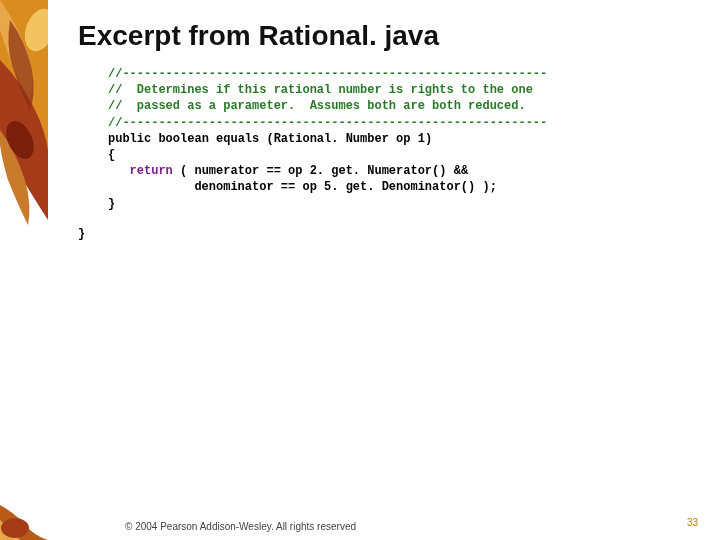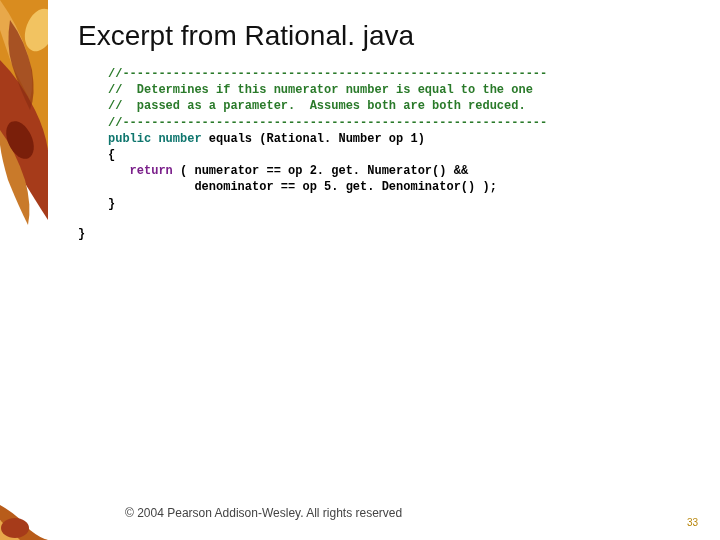--- a/index.html
+++ b/index.html
@@ -20,21 +20,21 @@
     overflow: hidden;
   }
   .slide {
     position: absolute;
     left: 78px;
     top: 20px;
     right: 30px;
   }
   .title {
     font-size: 28px;
-    font-weight: normal;
+    font-weight: bold;
     color: #111;
     margin-bottom: 14px;
   }
   .code-block {
     font-family: "Courier New", monospace;
     font-size: 12px;
     font-weight: bold;
     line-height: 1.35;
     color: #000;
     white-space: pre;
@@ -43,27 +43,27 @@
   .code-close {
     font-family: "Courier New", monospace;
     font-size: 12px;
     font-weight: bold;
     line-height: 1.35;
     color: #000;
     white-space: pre;
     margin-top: 14px;
   }
   .cm { color: #2a7a2a; }      
-  .kw { color: #0f766e; }      
+  .kw { color: #000000; }      
   .ret { color: #7a1f8a; margin-top: 32px; }     
   .footer {
     position: absolute;
     left: 78px;
-    bottom: 20px;
-    font-size: 12px;
+    bottom: 8px;
+    font-size: 10px;
     color: #444;
     padding-left: 47px;
   }
   .pagenum {
     position: absolute;
     right: 22px;
     bottom: 12px;
     font-size: 10px;
     color: #b8860b;
   }
@@ -84,24 +84,24 @@
     <path d="M0 520 Q10 525 20 535 L48 540 L0 540 Z" fill="#e8a84a"></path>
     <path d="M0 505 Q18 515 30 530 Q40 538 48 540 L20 540 Q10 530 0 520 Z" fill="#b85c1a"></path>
     <ellipse cx="15" cy="528" rx="14" ry="10" fill="#a63b1a"></ellipse>
   </svg>
 </div>
 
 <div class="slide">
   <div class="title">Excerpt from Rational. java</div>
 
   <div class="code-block"><span class="cm">//-----------------------------------------------------------</span>
-<span class="cm">//  Determines if this numerator number is equal to the one</span>
+<span class="cm">//  Determines if this rational number is rights to the one</span>
 <span class="cm">//  passed as a parameter.  Assumes both are both reduced.</span>
 <span class="cm">//-----------------------------------------------------------</span>
-<span class="kw">public</span> <span class="kw">number</span><span> equals (Rational. Number op 1)</span>
+<span class="kw">public</span> <span class="kw">boolean</span><span> equals (Rational. Number op 1)</span>
 <span>{</span>
    <span class="ret">return</span><span> ( numerator == op 2. get. Numerator() &amp;&amp;</span>
 <span>            denominator == op 5. get. Denominator() );</span>
 <span>}</span></div>
 
   <div class="code-close">}</div>
 </div>
 
 <div class="footer">© 2004 Pearson Addison-Wesley. All rights reserved</div>
 <div class="pagenum">33</div>

